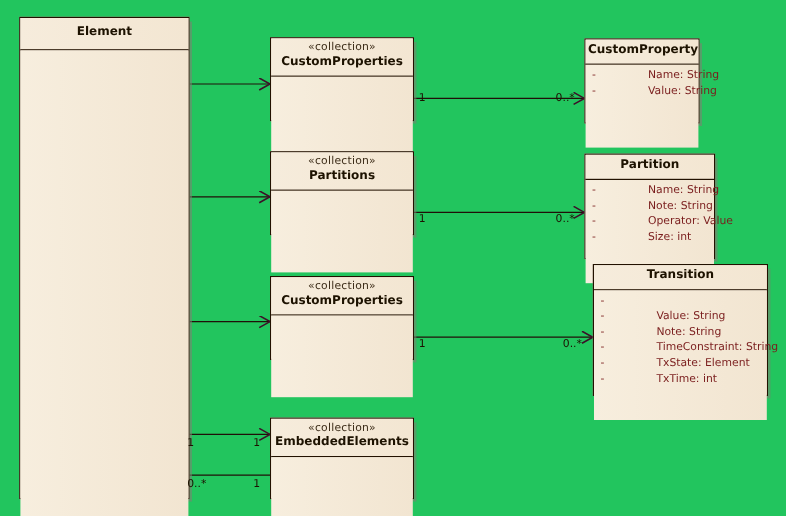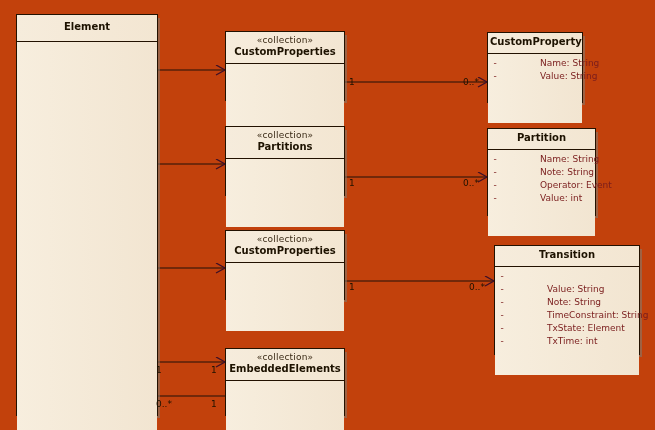--- a/index.html
+++ b/index.html
@@ -5,21 +5,21 @@
 <style>
   html, body {
     margin: 0;
     padding: 0;
     background: #fdf8ef;
   }
   #canvas {
     position: relative;
     width: 655px;
     height: 430px;
-    background: #c2410c;
+    background: #22c55e;
     font-family: "DejaVu Sans", "Liberation Sans", sans-serif;
     overflow: hidden;
   }
   svg.wires {
     position: absolute;
     left: 0; top: 0;
     width: 655px;
     height: 430px;
     pointer-events: none;
   }
@@ -197,30 +197,30 @@
       <div class="attr">
         <span class="vis">-</span>
         <span class="sig">Name:  String</span>
       </div>
       <div class="attr">
         <span class="vis">-</span>
         <span class="sig">Note:  String</span>
       </div>
       <div class="attr">
         <span class="vis">-</span>
-        <span class="sig">Operator:  Event</span>
-      </div>
-      <div class="attr">
-        <span class="vis">-</span>
-        <span class="sig">Value:  int</span>
-      </div>
-    </div>
-  </div>
-
-  <div class="node" style="left:494px; top:245px; width:146px; height:110px;">
+        <span class="sig">Operator:  Value</span>
+      </div>
+      <div class="attr">
+        <span class="vis">-</span>
+        <span class="sig">Size:  int</span>
+      </div>
+    </div>
+  </div>
+
+  <div class="node" style="left:494px; top:220px; width:146px; height:110px;">
     <div class="hdr">
       <span class="nm">Transition</span>
     </div>
     <div class="body">
       <div class="attr">
         <span class="vis">-</span>
       </div>
       <div class="attr">
         <span class="vis">-</span>
         <span class="sig">Value:  String</span>

